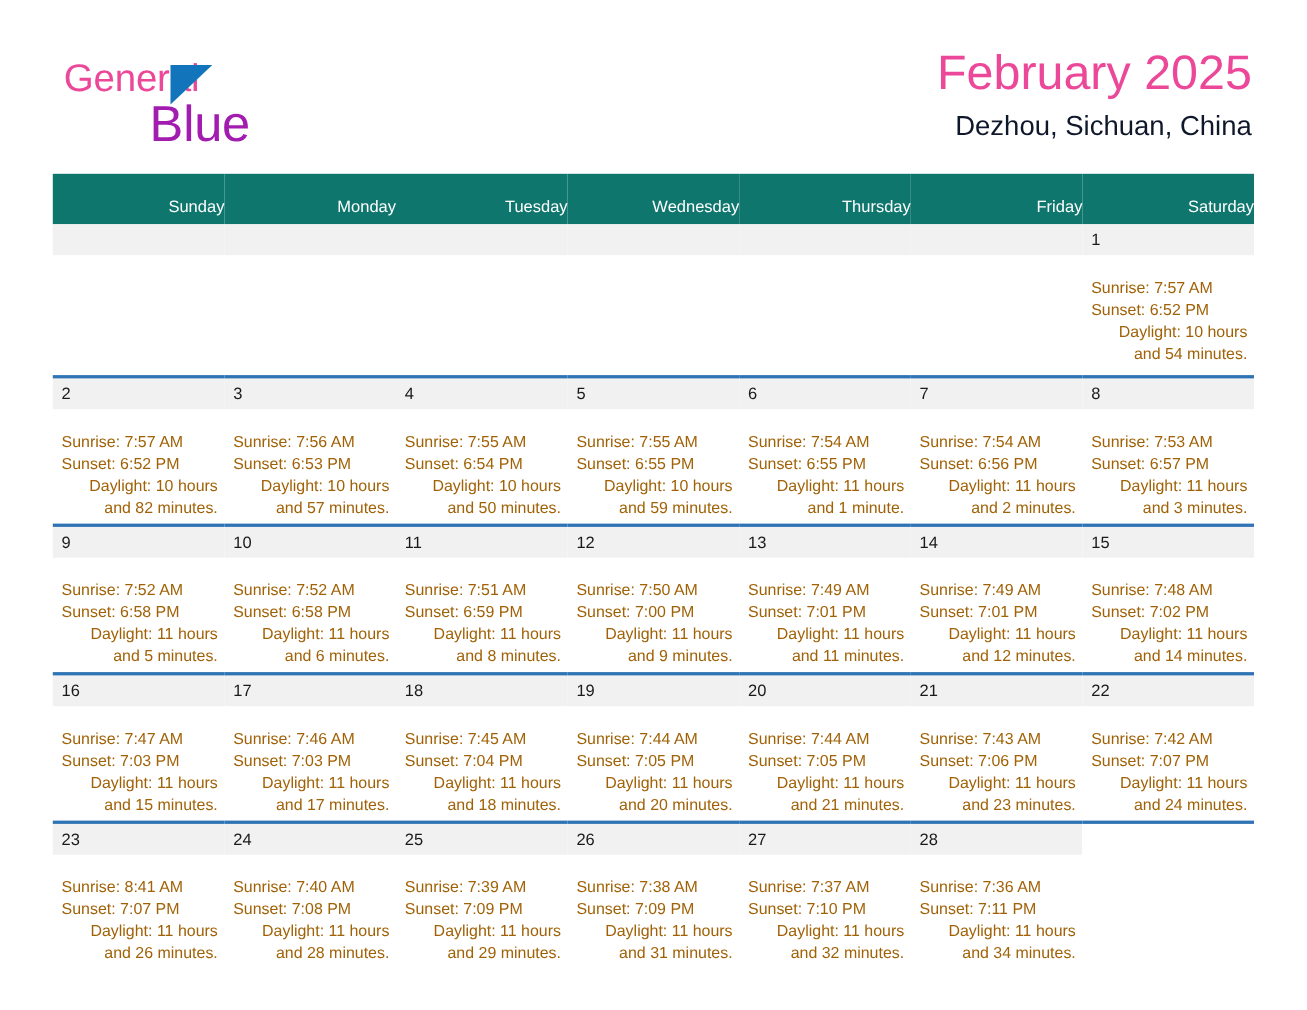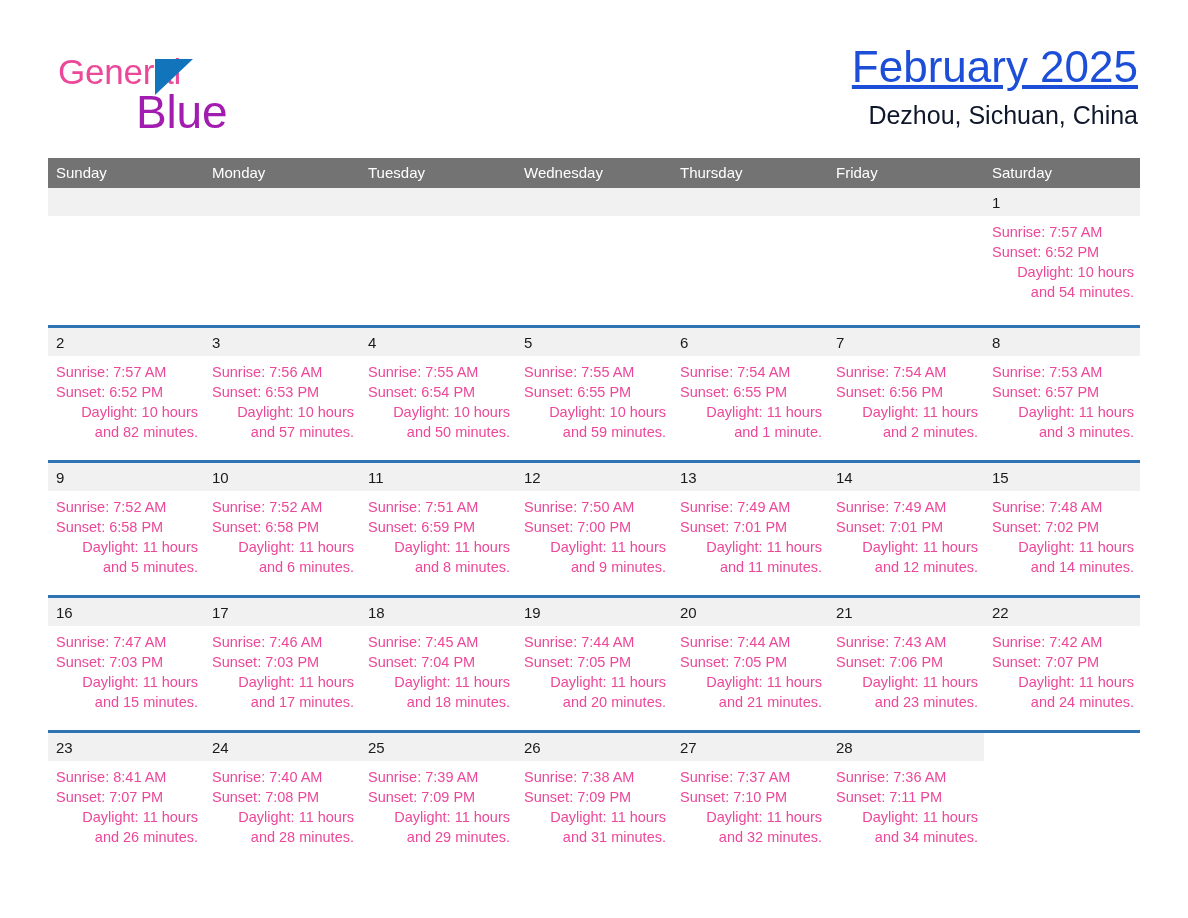--- a/index.html
+++ b/index.html
@@ -52,51 +52,50 @@
     font-family: "Liberation Sans", sans-serif;
     white-space: nowrap;
   }
   .title-block {
     position: absolute;
     right: 2px; top: 0;
     text-align: right;
   }
   .month-title {
     font-size: 44px;
-    color: #1d4ed8;
+    color: #ec4899;
     line-height: 54px;
     white-space: nowrap;
     font-weight: normal;
     margin: 0;
-    text-decoration: underline;
   }
   .location-title {
     font-size: 25px;
     color: #0f172a;
     line-height: 34px;
     white-space: nowrap;
     font-weight: normal;
     margin: 4px 0 0 0;
   }
 
   
   .calendar {
     position: absolute;
     left: 48px; top: 158px;
     width: 1092px;
     border-collapse: collapse;
     table-layout: fixed;
   }
   .calendar th {
-    background: #737373;
+    background: #0f766e;
     color: #ffffff;
     font-size: 15px;
     font-weight: normal;
-    text-align: left;
-    padding: 6px 0 7px 8px;
+    text-align: right;
+    padding: 22px 0 7px 8px;
     height: 30px;
     border: 0;
   }
   .calendar td {
     vertical-align: top;
     padding: 0;
     border: 0;
     border-top: 3px solid #2e74b5;
     background: #ffffff;
     height: 135px;
@@ -114,24 +113,24 @@
     font-size: 15px;
     color: #1a1a1a;
     line-height: 22px;
   }
   .daynum-bar.blank {
     background: #f1f1f1;
   }
   td.empty .daynum-bar { background: #f1f1f1; }
   td.empty-tail .daynum-bar { background: #ffffff; }
   .daydetails {
-    padding: 6px 6px 0 8px;
+    padding: 20px 6px 0 8px;
     font-size: 14.5px;
     line-height: 20px;
-    color: #ec4899;
+    color: #a16207;
   }
   .daydetails div { white-space: nowrap; }
   .daydetails .wrap { white-space: normal; text-align: right; }
 </style>
 </head>
 <body>
 
 <div class="page">
 
   <div class="header">

